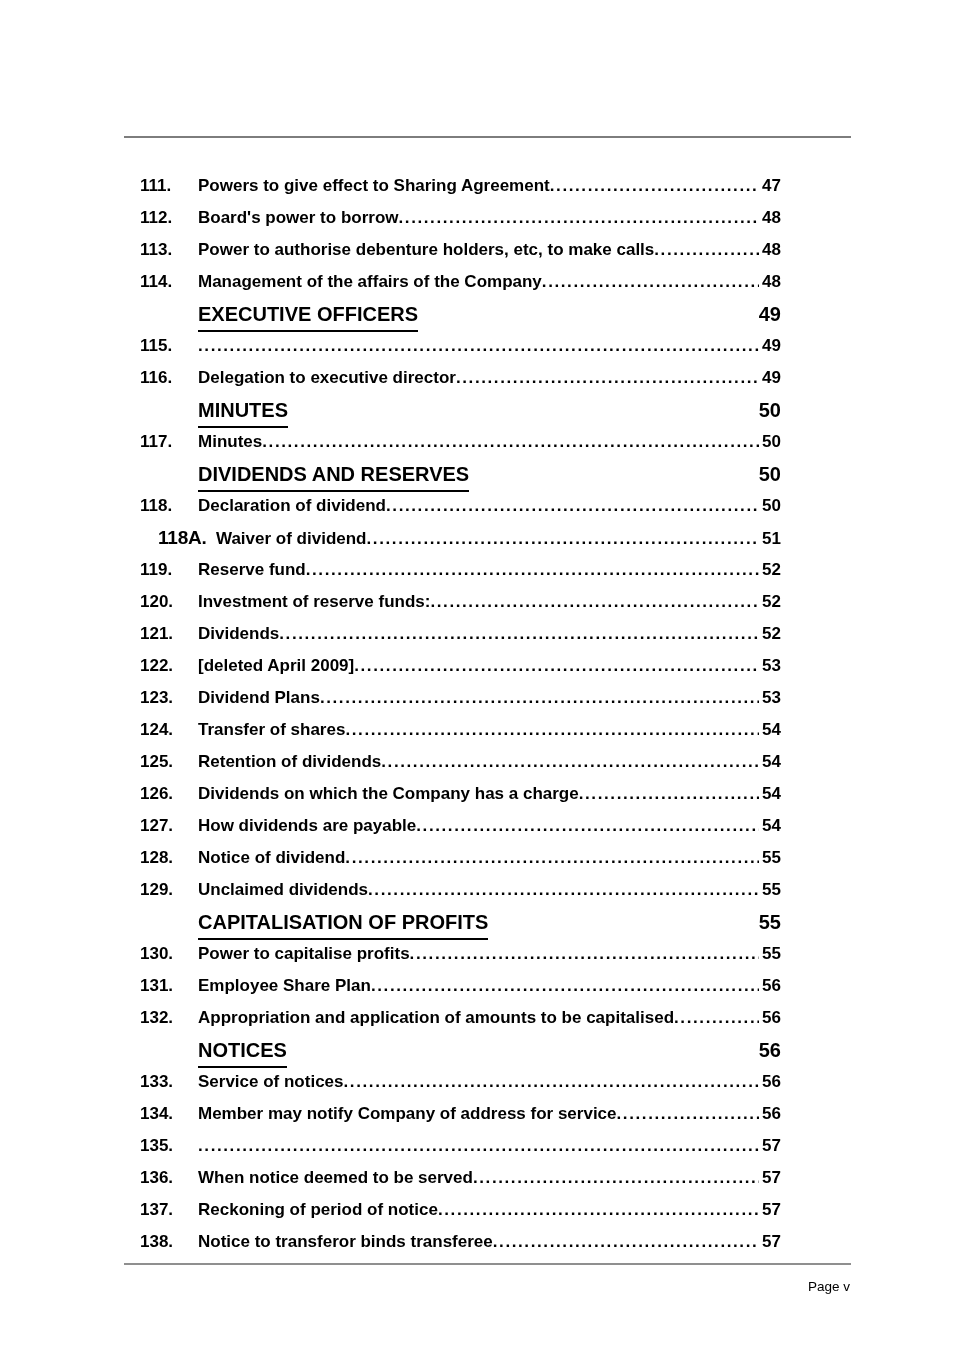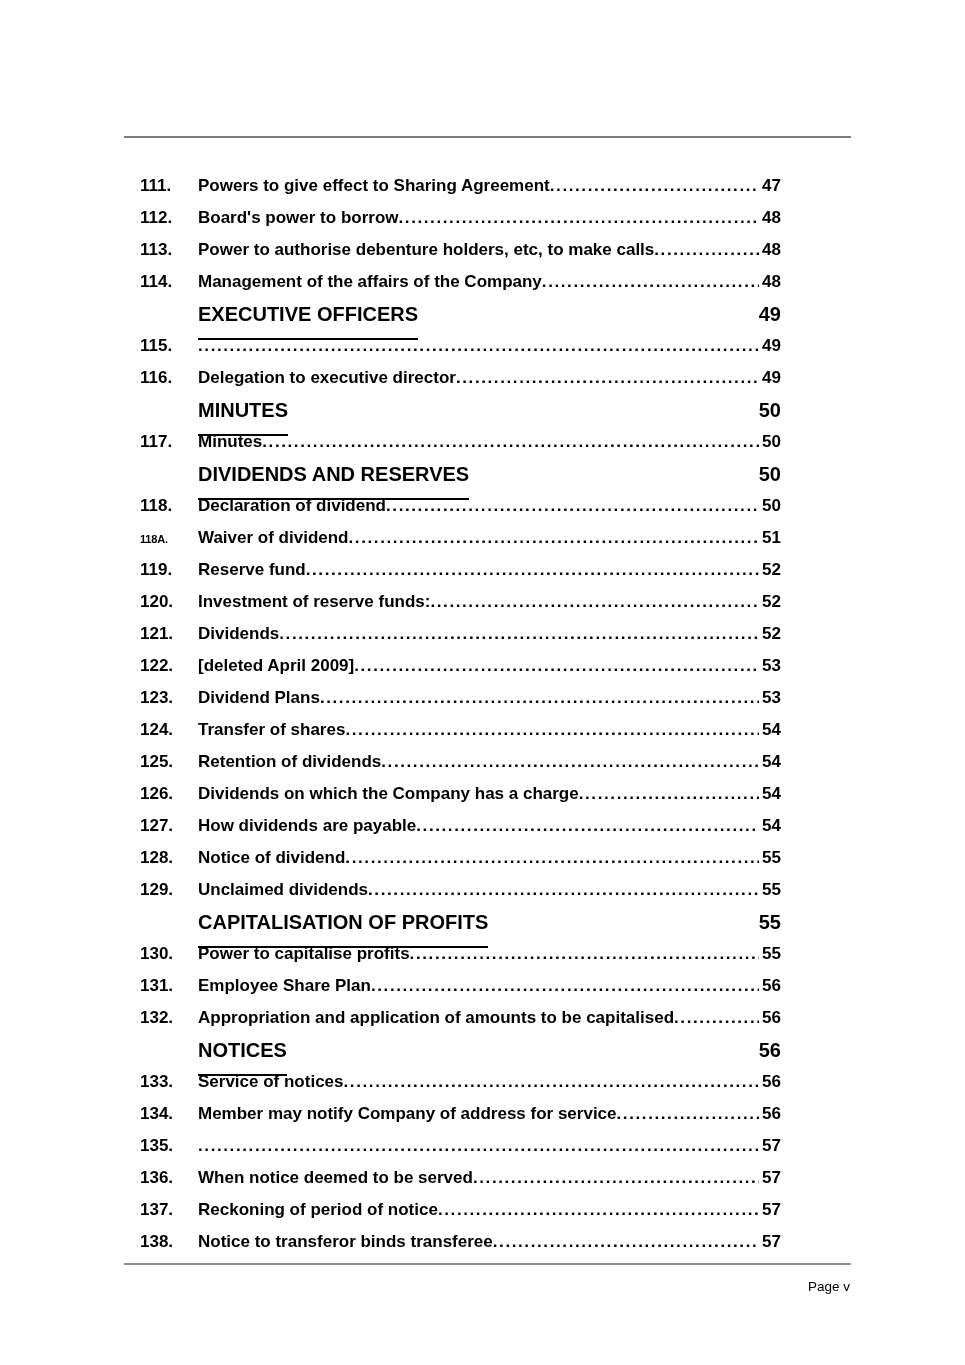--- a/index.html
+++ b/index.html
@@ -48,22 +48,23 @@
     line-height: 32px;
     font-size: 17px;
     font-weight: bold;
     white-space: nowrap;
   }
   .toc-row .num {
     flex: 0 0 58px;
     width: 58px;
   }
   .toc-row .num.condensed {
-    font-size: 11px;
+    font-size: 19px;
     letter-spacing: -0.2px;
+    margin-left: 18px;
   }
   .toc-row .title {
     flex: 0 0 auto;
   }
   .toc-row .leader {
     flex: 1 1 auto;
     min-width: 0;
     overflow: hidden;
     margin-right: 3px;
   }
@@ -73,21 +74,21 @@
   }
   .toc-row .pagenum {
     flex: 0 0 auto;
     text-align: right;
   }
   .toc-row.heading {
     font-size: 20px;
   }
   .toc-row.heading .title {
     border-bottom: 2.5px solid #000;
-    padding-bottom: 8px;
+    padding-bottom: 0;
   }
   .toc-row.heading .spacer {
     flex: 1 1 auto;
   }
   .footer {
     position: absolute;
     top: 1267px;
     right: 115px;
     font-size: 13.5px;
     font-weight: normal;

